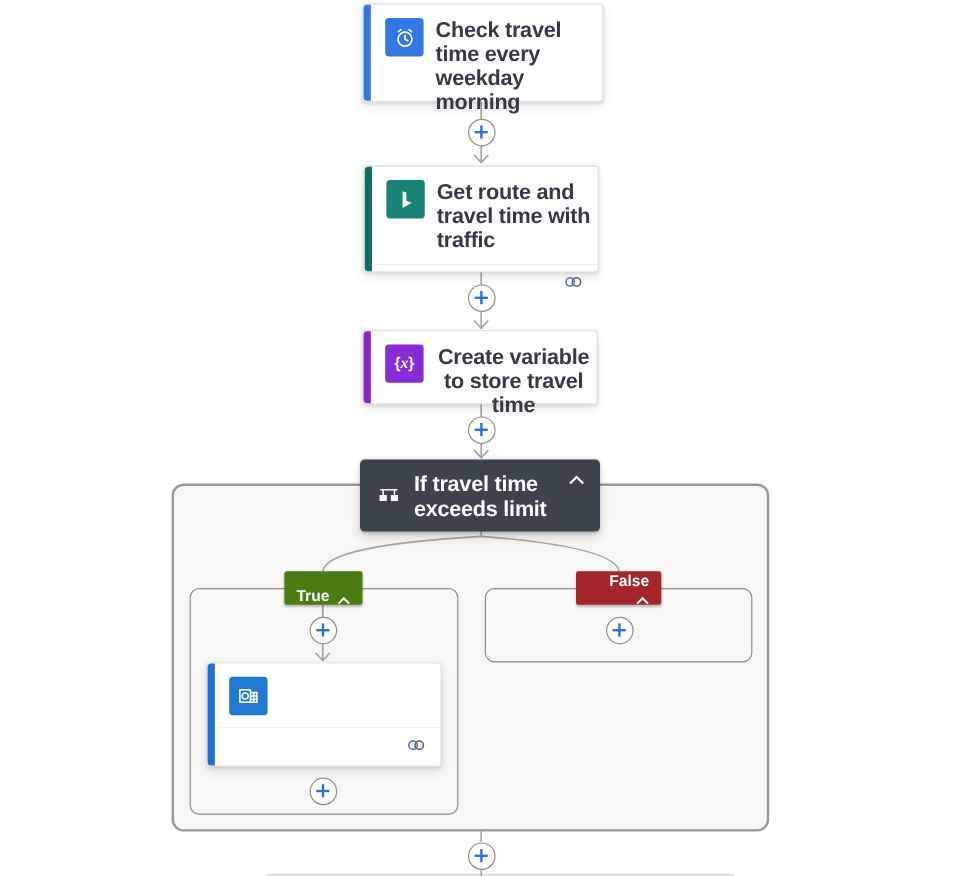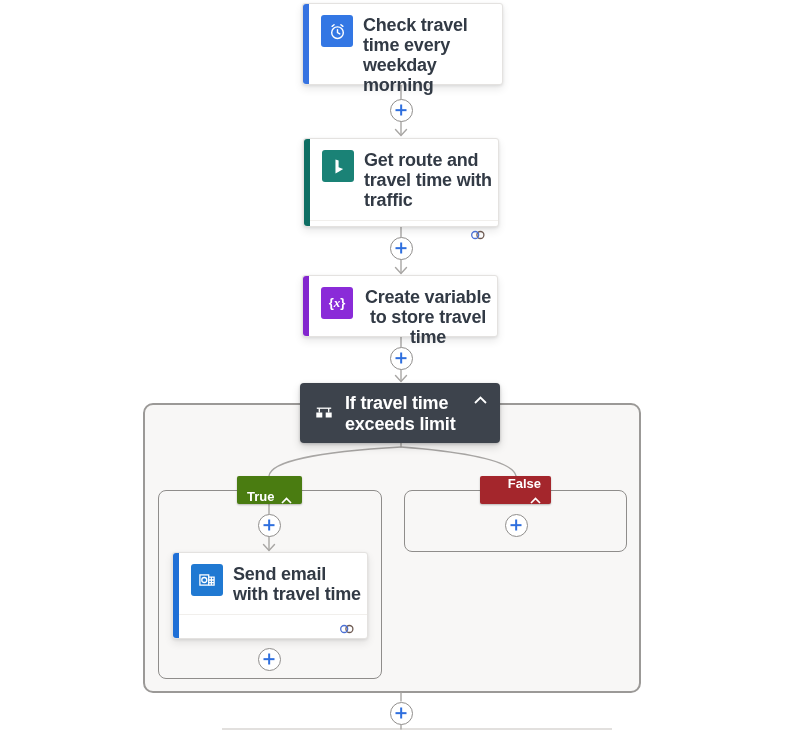--- a/index.html
+++ b/index.html
@@ -212,21 +212,20 @@
     <div class="card-main">
       <div id="mail-icon" class="op-icon">
         <svg width="20" height="20" viewBox="0 0 20 20">
           <g fill="none" stroke="#fff" stroke-width="1.3">
             <rect x="2.9" y="4.9" width="8.8" height="10.2"></rect>
             <circle cx="7.3" cy="10" r="2.5"></circle>
             <path d="M11.7 7.2h5.4v8h-5.4 M14.4 7.2v8 M11.7 10h5.4 M11.7 12.7h5.4"></path>
           </g>
         </svg>
       </div>
-      <div class="card-title">Send email with travel time</div>
     </div>
     <div class="card-footer">
       <span style="line-height:0;">
         <svg width="16" height="12" viewBox="0 0 16 12">
           <circle cx="10.4" cy="6" r="3.5" fill="none" stroke="#6e5a52" stroke-width="1.3"></circle>
           <circle cx="5.2" cy="6" r="3.5" fill="none" stroke="#4a6fd4" stroke-width="1.3"></circle>
         </svg>
       </span>
     </div>
   </div>

